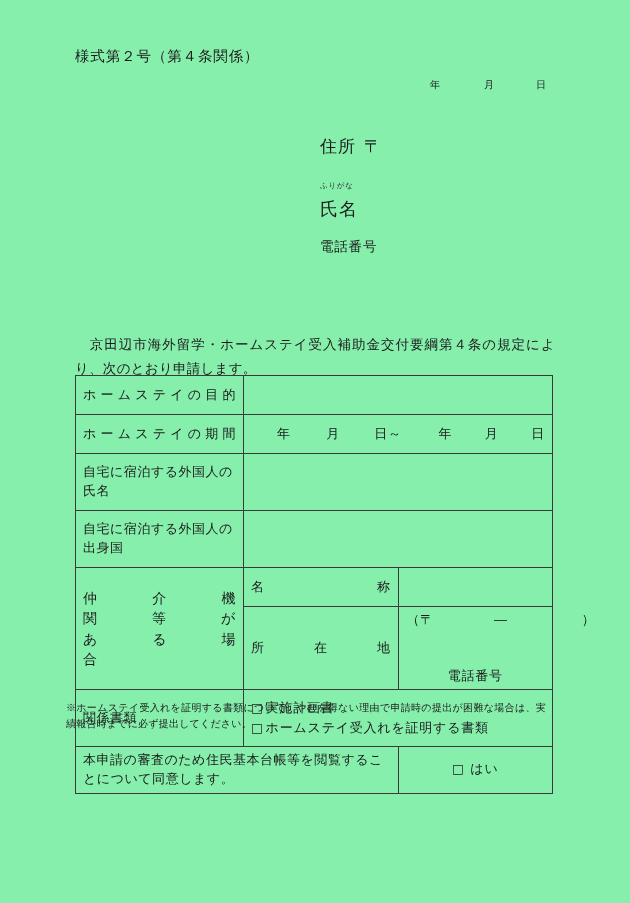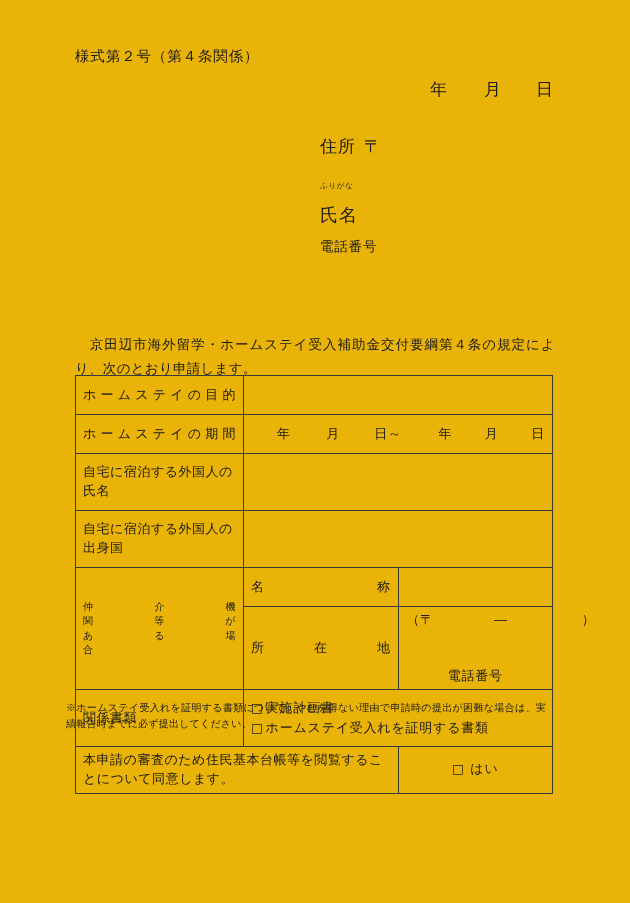--- a/index.html
+++ b/index.html
@@ -11,37 +11,37 @@
     width: 630px;
     height: 903px;
     position: relative;
     font-family: "DejaVu Serif", "Liberation Serif", serif;
     color: #1a1a1a;
     overflow: hidden;
   }
   .page {
     position: absolute;
     inset: 0;
-    background: #eab308;
+    background: #86efac;
   }
 
   
   .abs { position: absolute; }
   .jp { letter-spacing: 0.06em; }
 
   
   .form-no {
     left: 75px;
     top: 47px;
     font-size: 14.5px;
   }
   .date-line {
     left: 430px;
     top: 78px;
-    font-size: 17px;
+    font-size: 10px;
   }
   .date-line span { display: inline-block; }
   .date-line .y { width: 54px; }
   .date-line .m { width: 52px; }
 
   .addressee {
     left: 97px;
     top: 107px;
     font-size: 14px;
   }
@@ -56,21 +56,21 @@
   .furigana-wrap {
     left: 320px;
     top: 182px;
   }
   .furigana {
     font-size: 7.5px;
     letter-spacing: 0.1em;
     color: #2a2a2a;
     display: block;
     line-height: 1;
-    margin-bottom: 15px;
+    margin-bottom: 9px;
   }
   .name-label {
     font-size: 18px;
     display: block;
     line-height: 1.1;
   }
 
   .tel-line {
     left: 320px;
     top: 238px;
@@ -129,21 +129,21 @@
 
   .h-30 { height: 30px; }
   .h-48 { height: 48px; }
 
   
   .stack-label {
     width: 66px;
     line-height: 1.55;
     text-align: justify;
     text-align-last: justify;
-    font-size: 10px;
+    font-size: 14px;
   }
   .stack-label > span { display: block; }
   .stack-label .lastline {
     text-align-last: left;
   }
 
   
   .period-row {
     display: flex;
     align-items: center;

